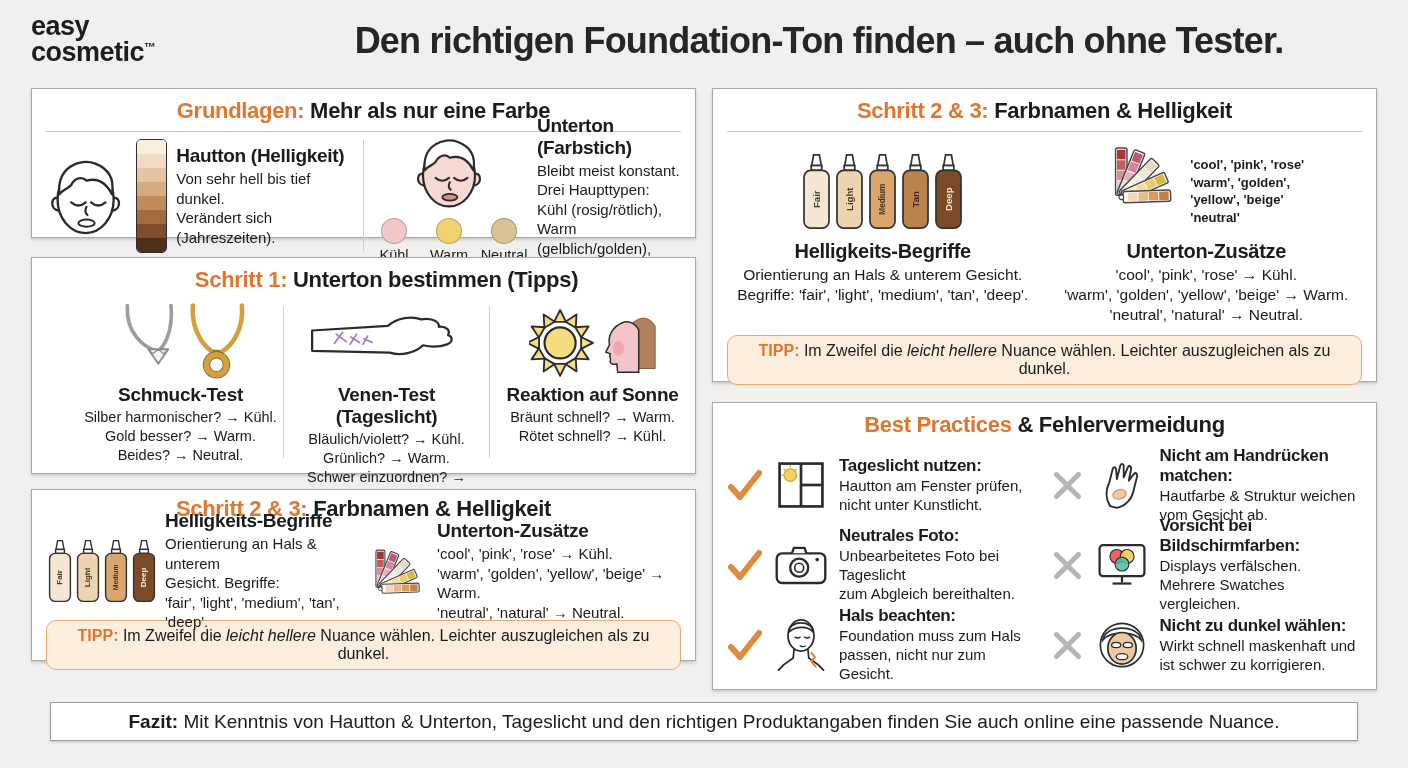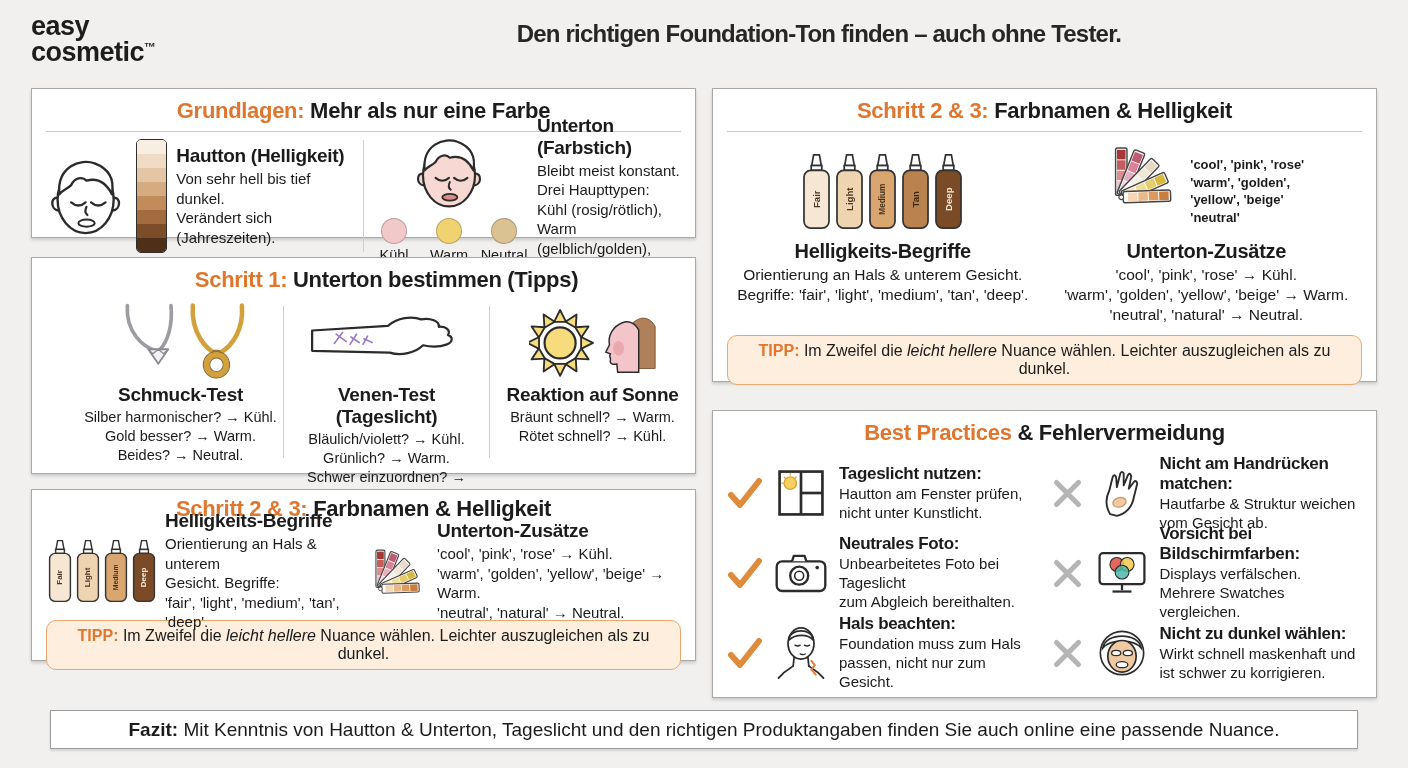--- a/index.html
+++ b/index.html
@@ -6,21 +6,21 @@
   body{
     width:1408px;height:768px;overflow:hidden;
     background:#f1f0ee;
     font-family:"Liberation Sans","DejaVu Sans",sans-serif;
     color:#1b1b1b;
     -webkit-font-smoothing:antialiased;
   }
   .header{height:86px;box-sizing:border-box;padding:14px 31px 0;display:flex;align-items:flex-start;}
   .logo{width:230px;font-weight:bold;font-size:27px;line-height:.95;color:#1d1d1d;letter-spacing:-.5px;}
   .logo .tm{font-size:12px;vertical-align:super;font-weight:bold;}
-  .main-title{flex:1;text-align:center;font-size:24px;font-weight:bold;color:#262626;letter-spacing:-.8px;margin-top:6px;}
+  .main-title{flex:1;text-align:center;font-size:36px;font-weight:bold;color:#262626;letter-spacing:-.8px;margin-top:6px;}
   .layout{display:flex;gap:16px;padding:2px 31px 0;}
   .col{width:665px;display:flex;flex-direction:column;}
   .card{background:#fff;border:1px solid #a9a9a9;box-shadow:0 2px 3px rgba(0,0,0,.16);box-sizing:border-box;}
   .card-title{text-align:center;font-weight:bold;font-size:22px;padding:9px 6px 5px;color:#1c1c1c;letter-spacing:-.3px;}
   .accent{color:var(--accent,#E0762E);}
   .hr{height:1px;background:#c8c8c8;margin:2px 14px 0;}
   .vr{width:1px;background:#cfcfcf;margin:8px 0;}
   .h{font-weight:bold;font-size:19px;margin-bottom:2px;letter-spacing:-.3px;}
   .ln{font-size:15px;line-height:1.3;}
   
@@ -50,21 +50,21 @@
   .tip b{color:var(--accent,#E0762E);}
   
   #card-schritt23-right{height:294px;margin-bottom:20px;}
   #card-schritt23-right .content{display:flex;height:196px;padding:4px 8px 0;}
   #card-schritt23-right .halfc{flex:1;display:flex;flex-direction:column;align-items:center;text-align:center;padding-top:8px;}
   #card-schritt23-right .h{font-size:20px;margin-top:10px;}
   #card-schritt23-right .ln{font-size:15.5px;}
   .fanrow{display:flex;align-items:flex-start;gap:8px;height:86px;}
   .fancap{font-size:13px;font-weight:bold;text-align:left;line-height:1.35;margin-top:12px;}
   
-  #card-best{height:288px;margin-top:8px;}
+  #card-best{height:288px;}
   .bp-grid{display:grid;grid-template-columns:1fr 1fr;padding:2px 8px 0;}
   .bp{display:flex;align-items:center;gap:10px;padding:5px 6px;height:70px;box-sizing:content-box;}
   .bp .txt .h{font-size:17px;margin-bottom:1px;}
   .bp .txt .ln{font-size:15px;line-height:1.25;}
   .mark{flex-shrink:0;display:flex;align-items:center;}
   .picto{flex-shrink:0;display:flex;align-items:center;justify-content:center;width:56px;}
   
   .footer{margin:12px 50px 0;height:37px;background:#fff;border:1px solid #9c9c9c;display:flex;align-items:center;justify-content:center;font-size:19px;box-shadow:0 2px 2px rgba(0,0,0,.12);}
   svg text{font-family:"Liberation Sans","DejaVu Sans",sans-serif;}
 </style>

